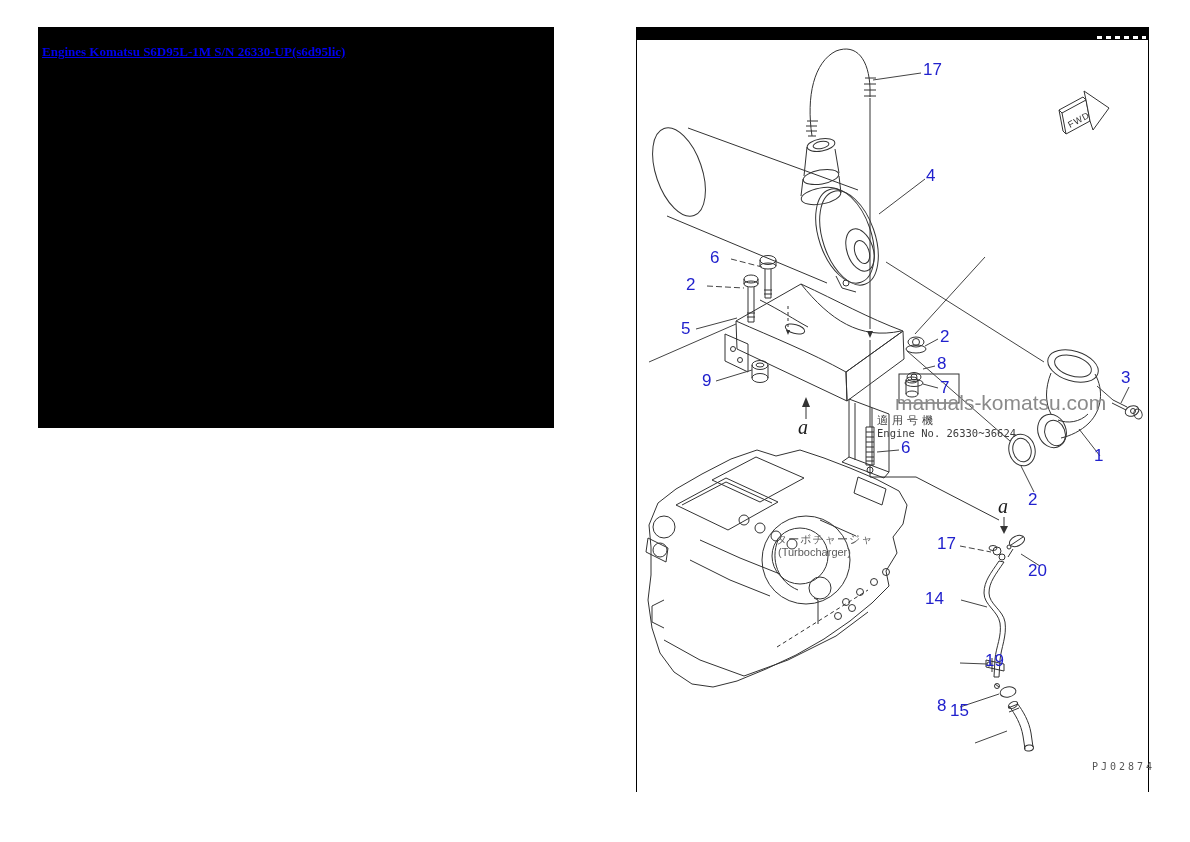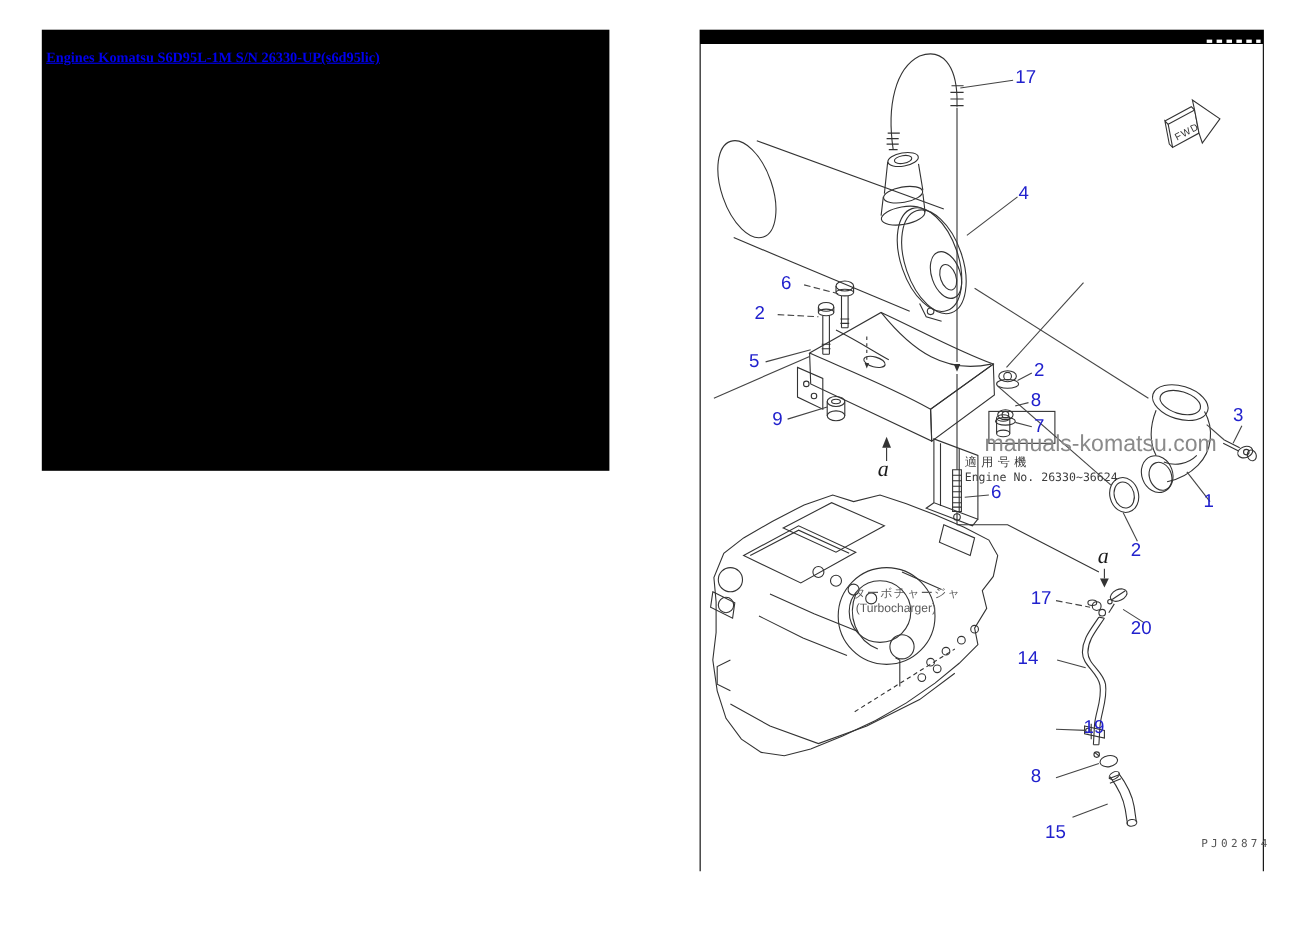--- a/index.html
+++ b/index.html
@@ -261,20 +261,20 @@
 <span class="callout" style="left:681px;top:320px">5</span>
 <span class="callout" style="left:901px;top:439px">6</span>
 <span class="callout" style="left:940px;top:379px">7</span>
 <span class="callout" style="left:937px;top:355px">8</span>
 <span class="callout" style="left:702px;top:372px">9</span>
 <span class="callout" style="left:686px;top:276px">2</span>
 <span class="callout" style="left:710px;top:249px">6</span>
 <span class="callout" style="left:923px;top:61px">17</span>
 <span class="callout" style="left:940px;top:328px">2</span>
 <span class="callout" style="left:925px;top:590px">14</span>
-<span class="callout" style="left:950px;top:748px">15</span>
+<span class="callout" style="left:950px;top:702px">15</span>
 <span class="callout" style="left:937px;top:697px">8</span>
 <span class="callout" style="left:937px;top:535px">17</span>
 <span class="callout" style="left:1028px;top:562px">20</span>
 <span class="callout" style="left:985px;top:652px">19</span>
 
 <span class="viewlabel" style="left:798px;top:417px">a</span>
 <span class="viewlabel" style="left:998px;top:496px">a</span>
 
 </body></html>

